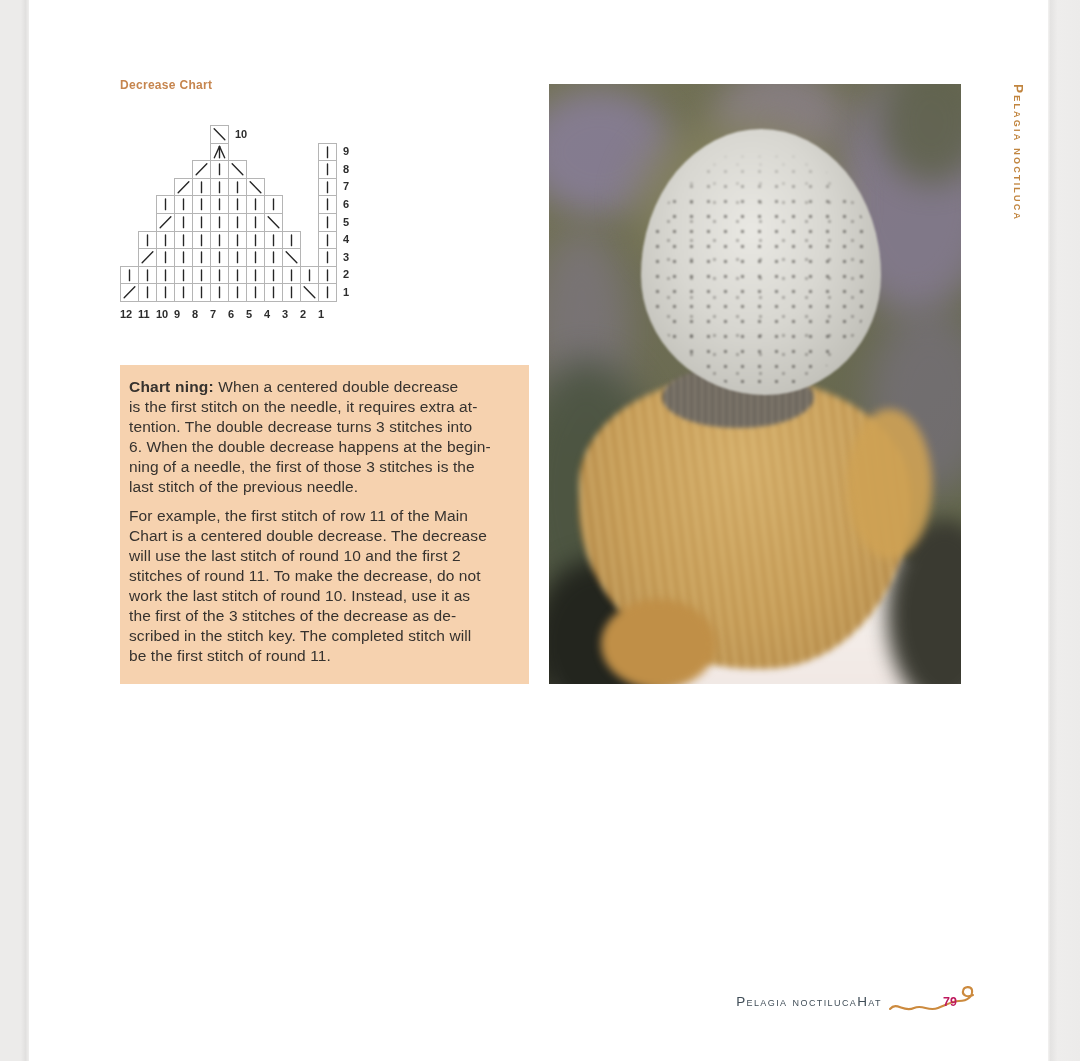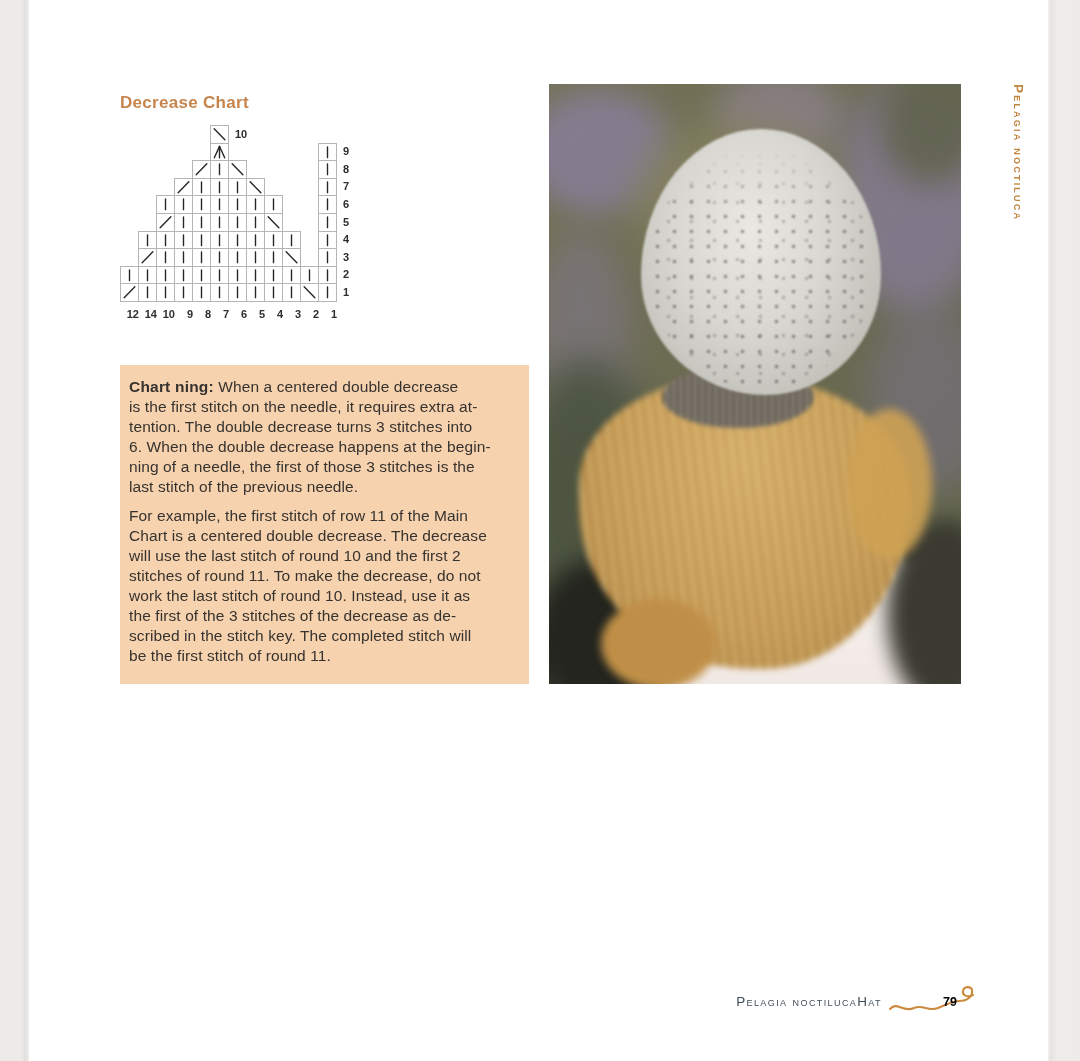--- a/index.html
+++ b/index.html
@@ -4,31 +4,31 @@
 <style>
   html,body{margin:0;padding:0;background:#fff;}
   .page{position:relative;width:1080px;height:1061px;background:#ffffff;overflow:hidden;
         font-family:"Liberation Sans",sans-serif;margin:0 auto;}
   
   .edge-left{position:absolute;left:0;top:0;bottom:0;width:29px;
     background:linear-gradient(to right,#ecebea 0%,#ecebea 72%,#e1e0df 88%,#efeeed 100%);}
   .edge-right{position:absolute;right:0;top:0;bottom:0;width:32px;
     background:linear-gradient(to left,#ecebea 0%,#eeedec 70%,#e4e3e2 92%,#f3f2f1 100%);}
 
-  .section-heading{position:absolute;left:120px;top:93px;font-size:17px;font-weight:bold;
+  .section-heading{position:absolute;left:120px;top:78px;font-size:12px;font-weight:bold;
     color:#c6854e;letter-spacing:.3px;}
 
   
   .chart-grid{position:absolute;left:120px;top:125px;width:265px;height:210px;}
   .chart-cell{position:absolute;width:19px;height:18.6px;box-sizing:border-box;
     border:1px solid #b5b5b5;background:#fff;}
   .chart-cell svg{position:absolute;inset:0;width:100%;height:100%;fill:none;
     stroke:#262626;stroke-width:1.5;stroke-linecap:round;}
   .chart-row-label{position:absolute;font-size:11px;font-weight:bold;color:#2d2d2d;line-height:13px;}
-  .chart-col-label{position:absolute;width:19px;text-align:right;font-size:11px;
+  .chart-col-label{position:absolute;width:19px;text-align:left;font-size:11px;
     font-weight:bold;color:#2d2d2d;}
 
   
   .notes-box{position:absolute;left:120px;top:365px;width:409px;height:319px;
     background:#f6d2af;box-sizing:border-box;padding:12px 10px 0 9px;}
   .notes-para{margin:0 0 9px 0;font-size:15.5px;line-height:20px;color:#36322e;
     white-space:pre-line;letter-spacing:.1px;}
   .notes-para b{letter-spacing:.2px;}
 
   
@@ -72,21 +72,21 @@
     -webkit-mask:linear-gradient(180deg,transparent 0%,#000 26%);
             mask:linear-gradient(180deg,transparent 0%,#000 26%);}
 
   
   .margin-title{position:absolute;left:1011px;top:84px;writing-mode:vertical-rl;
     font-variant:small-caps;font-size:13.5px;font-weight:bold;letter-spacing:2.2px;color:#c1853f;}
   .footer{position:absolute;top:984px;right:104px;display:flex;align-items:center;}
   .footer-title{font-size:13.5px;letter-spacing:1.4px;color:#414e58;font-variant:small-caps;}
   .footer-flourish{position:relative;width:88px;height:34px;margin-left:6px;}
   .footer-flourish svg{position:absolute;inset:0;}
-  .page-number{position:absolute;left:55px;top:11px;font-size:12.5px;color:#000000;font-weight:bold;}
+  .page-number{position:absolute;left:55px;top:11px;font-size:12.5px;color:#be185d;font-weight:bold;}
 </style>
 </head>
 <body>
 
 <div class="page">
 
   <div class="edge-left"></div>
   <div class="edge-right"></div>
 
   <div class="section-heading">Decrease Chart</div>
@@ -463,21 +463,21 @@
           <line x1="9" y1="3.2" x2="9" y2="14.8"></line>
         </svg>
       </div>
       <div class="chart-cell" style="left: 0px; top: 158.4px;">
         <svg viewBox="0 0 18 18">
           <line x1="3.2" y1="15" x2="14.8" y2="3"></line>
         </svg>
       </div>
       <div class="chart-row-label" style="top: 160.9px; left: 223px;">1</div>
       <div class="chart-col-label" style="left: 0px; top: 183px;">12</div>
-      <div class="chart-col-label" style="left: 18px; top: 183px;">14</div>
+      <div class="chart-col-label" style="left: 18px; top: 183px;">11</div>
       <div class="chart-col-label" style="left: 36px; top: 183px;">10</div>
       <div class="chart-col-label" style="left: 54px; top: 183px;">9</div>
       <div class="chart-col-label" style="left: 72px; top: 183px;">8</div>
       <div class="chart-col-label" style="left: 90px; top: 183px;">7</div>
       <div class="chart-col-label" style="left: 108px; top: 183px;">6</div>
       <div class="chart-col-label" style="left: 126px; top: 183px;">5</div>
       <div class="chart-col-label" style="left: 144px; top: 183px;">4</div>
       <div class="chart-col-label" style="left: 162px; top: 183px;">3</div>
       <div class="chart-col-label" style="left: 180px; top: 183px;">2</div>
       <div class="chart-col-label" style="left: 198px; top: 183px;">1</div>

